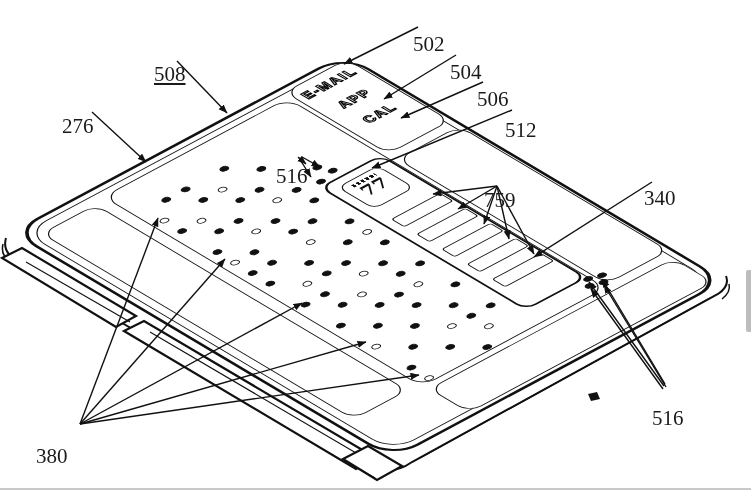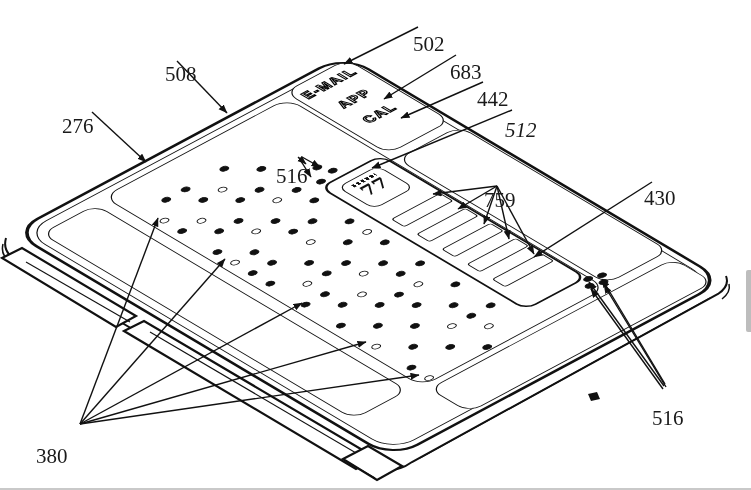--- a/index.html
+++ b/index.html
@@ -190,27 +190,27 @@
         <line x1="80" y1="424" x2="158" y2="218" stroke="#111111" stroke-width="1.4" marker-end="url(#arrow)"></line>
         <line x1="80" y1="424" x2="225" y2="259" stroke="#111111" stroke-width="1.4" marker-end="url(#arrow)"></line>
         <line x1="80" y1="424" x2="302" y2="303" stroke="#111111" stroke-width="1.4" marker-end="url(#arrow)"></line>
         <line x1="80" y1="424" x2="366" y2="342" stroke="#111111" stroke-width="1.4" marker-end="url(#arrow)"></line>
         <line x1="80" y1="424" x2="419" y2="375" stroke="#111111" stroke-width="1.4" marker-end="url(#arrow)"></line>
       </g>
   </svg>
 
   <div id="labels">
       <div class="ref-label" style="left: 413px; top: 6px;">502</div>
-      <div class="ref-label" style="left: 450px; top: 34px;">683</div>
-      <div class="ref-label" style="left: 477px; top: 61px;">442</div>
-      <div class="ref-label" style="left: 505px; top: 92px; font-style: italic;">512</div>
-      <div class="ref-label" style="left: 644px; top: 160px;">430</div>
+      <div class="ref-label" style="left: 450px; top: 34px;">504</div>
+      <div class="ref-label" style="left: 477px; top: 61px;">506</div>
+      <div class="ref-label" style="left: 505px; top: 92px;">512</div>
+      <div class="ref-label" style="left: 644px; top: 160px;">340</div>
       <div class="ref-label" style="left: 484px; top: 162px;">759</div>
       <div class="ref-label" style="left: 276px; top: 138px;">516</div>
       <div class="ref-label" style="left: 652px; top: 380px;">516</div>
-      <div class="ref-label" style="left: 165px; top: 36px;">508</div>
+      <div class="ref-label" style="left: 154px; top: 36px; text-decoration: underline;">508</div>
       <div class="ref-label" style="left: 62px; top: 88px;">276</div>
       <div class="ref-label" style="left: 36px; top: 418px;">380</div>
     </div>
 
   <div id="edge-bottom"></div>
   <div id="edge-right-tab"></div>
 </div>
 
 </body></html>

